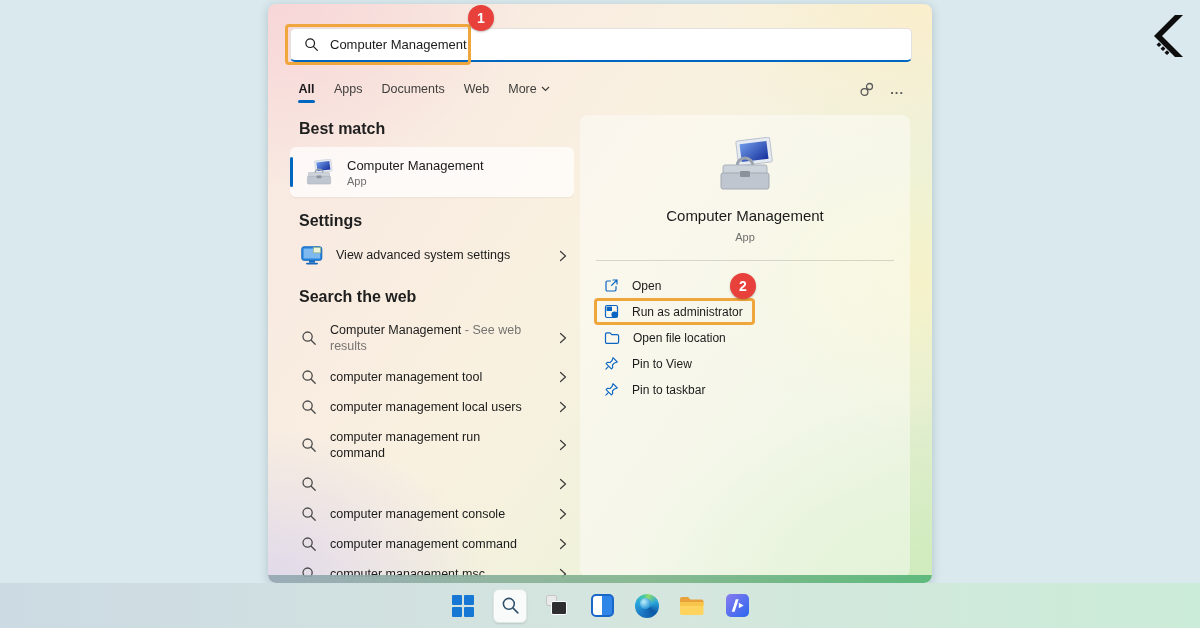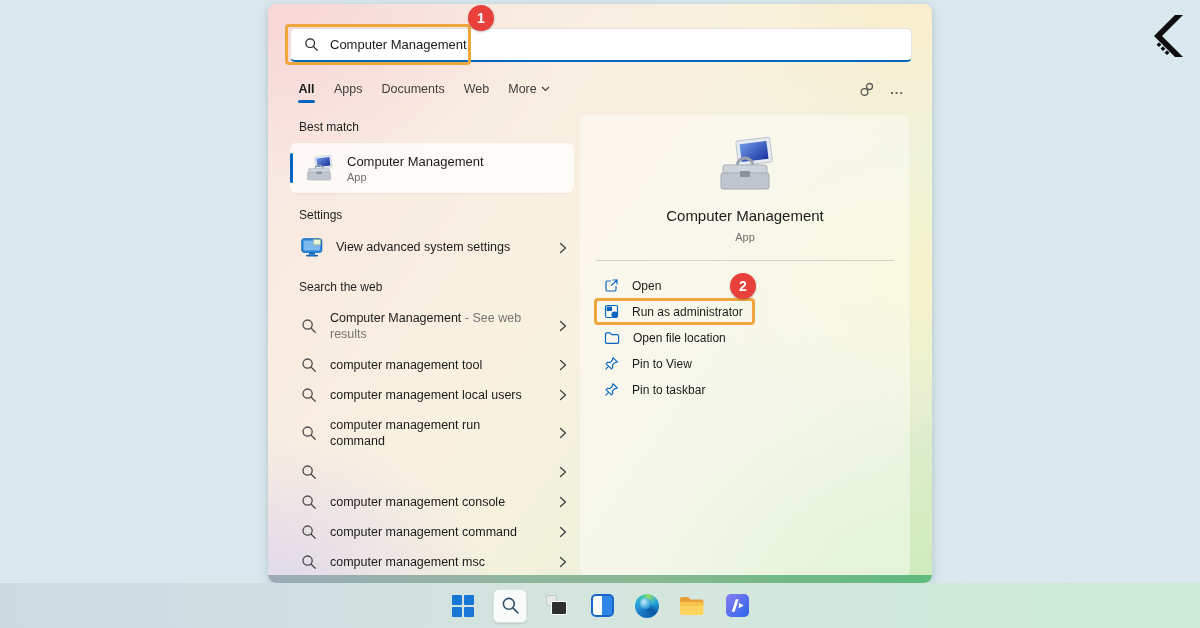--- a/index.html
+++ b/index.html
@@ -67,21 +67,21 @@
   .tab { display:flex; flex-direction:column; align-items:center; gap:4px; cursor:default; }
   .tab .ul { width:17px; height:3px; border-radius:2px; background:transparent; }
   .tab.active { color:#1b1b1b; font-weight:bold; }
   .tab.active .ul { background:#0067c0; }
   .tab .more-wrap { display:flex; align-items:center; gap:4px; }
   .tabs-right { position:absolute; right:28px; top:78px; display:flex; align-items:center; gap:15px; color:#5a5a5a; }
   .dots { font-size:13px; font-weight:bold; letter-spacing:1px; color:#5a5a5a; }
 
   
   .leftcol { position:absolute; left:22px; top:116px; width:284px; height:457px; overflow:hidden; }
-  .sec-label { font-size:12px; font-weight:normal; color:#1f1f1f; margin:0 0 9px 9px; }
+  .sec-label { font-size:16px; font-weight:bold; color:#1f1f1f; margin:0 0 9px 9px; }
   .bm-card { position:relative; background:rgba(255,255,255,.72); border-radius:6px; height:50px;
     display:flex; align-items:center; gap:13px; padding-left:14px; margin-bottom:15px; box-shadow:0 1px 2px rgba(0,0,0,.05); }
   .bm-accent { position:absolute; left:0; top:10px; width:3px; height:30px; background:#0067c0; border-radius:2px; }
   .bm-title { font-size:13px; color:#1b1b1b; }
   .bm-sub { font-size:11px; color:#6e6e6e; margin-top:2px; }
   .srow { display:flex; align-items:center; gap:13px; padding:7px 6px 7px 11px; font-size:12.5px; color:#1b1b1b; border-radius:4px; }
   .srow .txt { flex:1; line-height:1.3; }
   .srow .gray { color:#767472; }
   .srow b { font-weight:normal; }
   .chev { flex:none; margin-left:auto; display:flex; }

